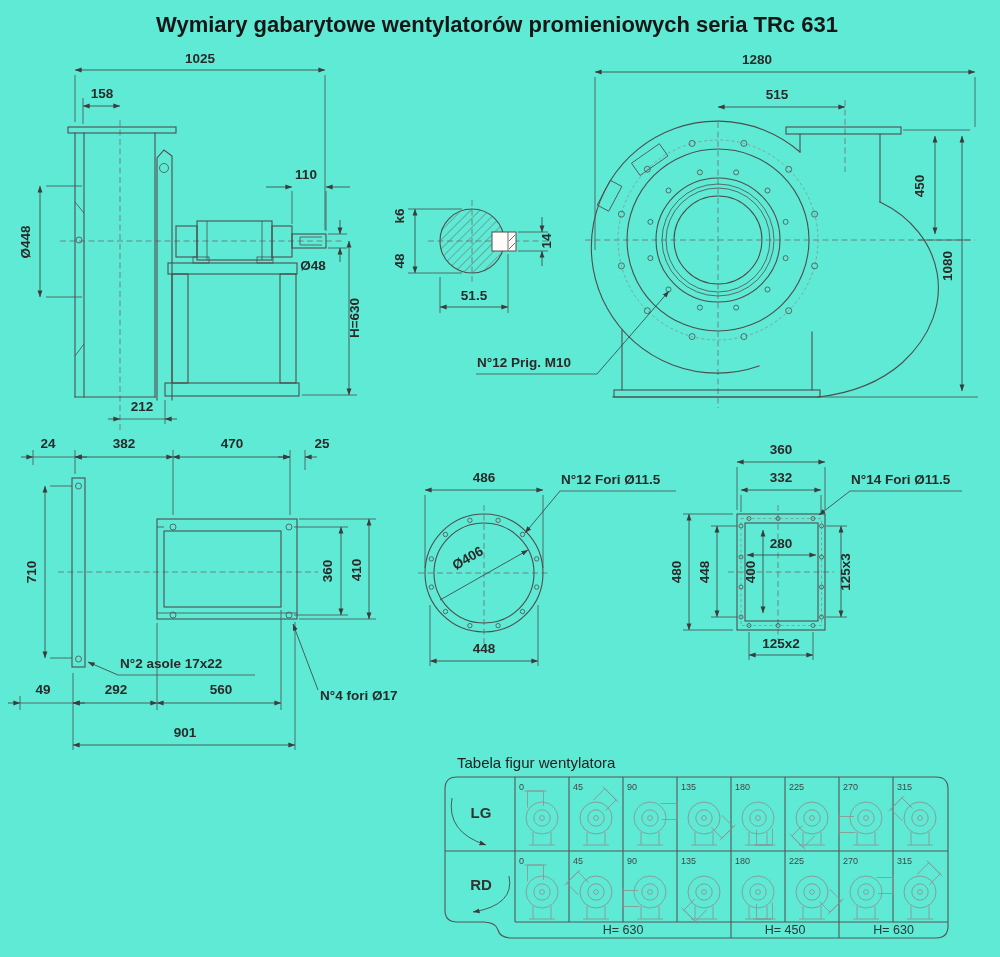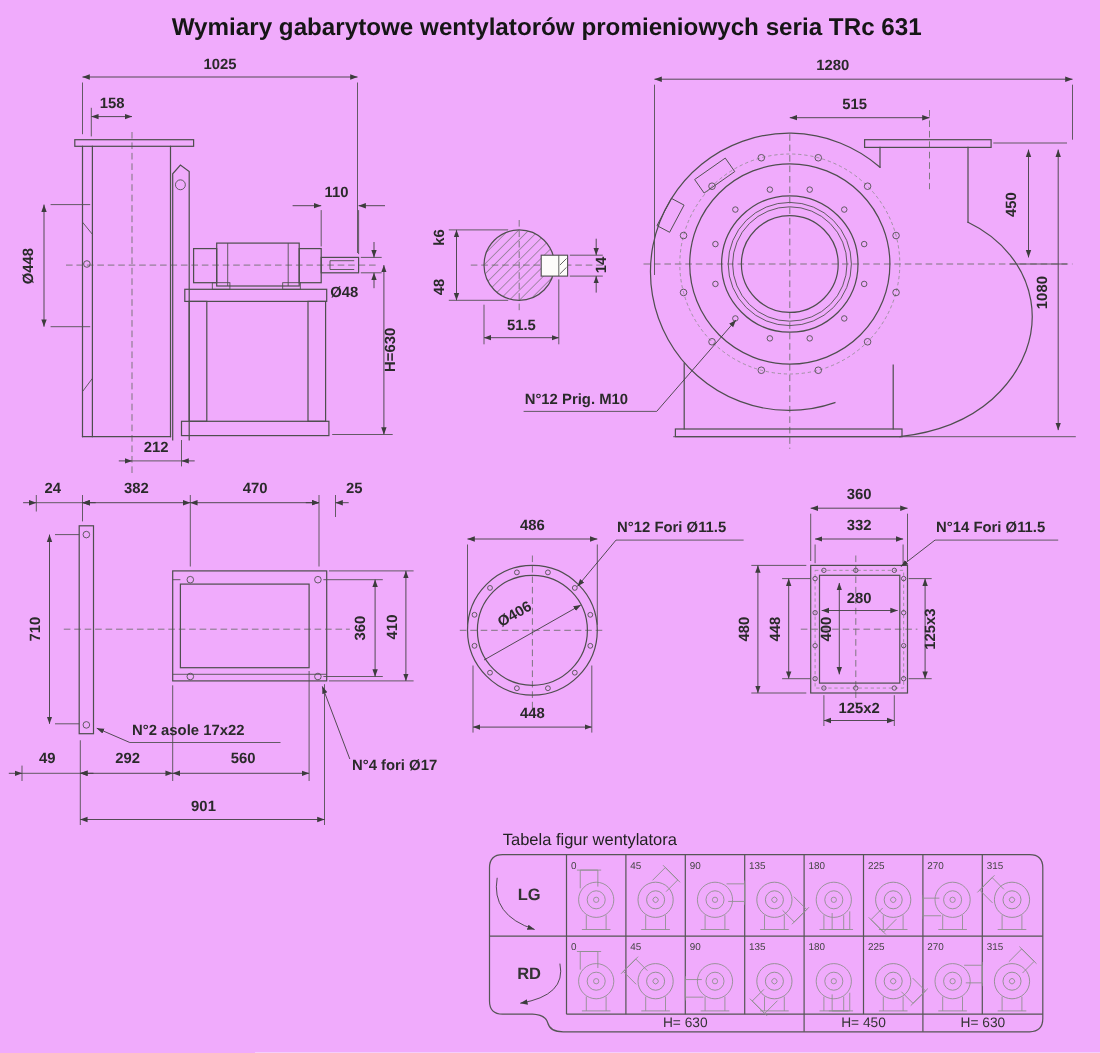--- a/index.html
+++ b/index.html
@@ -1,16 +1,16 @@
 <!DOCTYPE html>
 <html><head>
 <meta charset="utf-8">
 <style>
   html,body{margin:0;padding:0;background:#fdfcfa;}
-  .stage{position:relative;width:1000px;height:957px;background:#f0abfc;overflow:hidden;
+  .stage{position:relative;width:1000px;height:957px;background:#5eead4;overflow:hidden;
          font-family:"Liberation Sans",sans-serif;}
   svg{display:block}
   .ttl{font:600 22px "Liberation Sans",sans-serif;fill:#161616;}
   .dim{font:bold 13.5px "Liberation Sans",sans-serif;fill:#2a2a2a;}
   .lbl{font:bold 13.5px "Liberation Sans",sans-serif;fill:#2a2a2a;}
   .tbl-ttl{font:400 15px "Liberation Sans",sans-serif;fill:#222;}
   .row-lbl{font:bold 15px "Liberation Sans",sans-serif;fill:#333;}
   .ftr{font:400 12.5px "Liberation Sans",sans-serif;fill:#333;}
   .ang{font:400 9px "Liberation Sans",sans-serif;fill:#444;}
   .ln{stroke:#4e4e4e;stroke-width:1.1;fill:none;stroke-linecap:square;}

